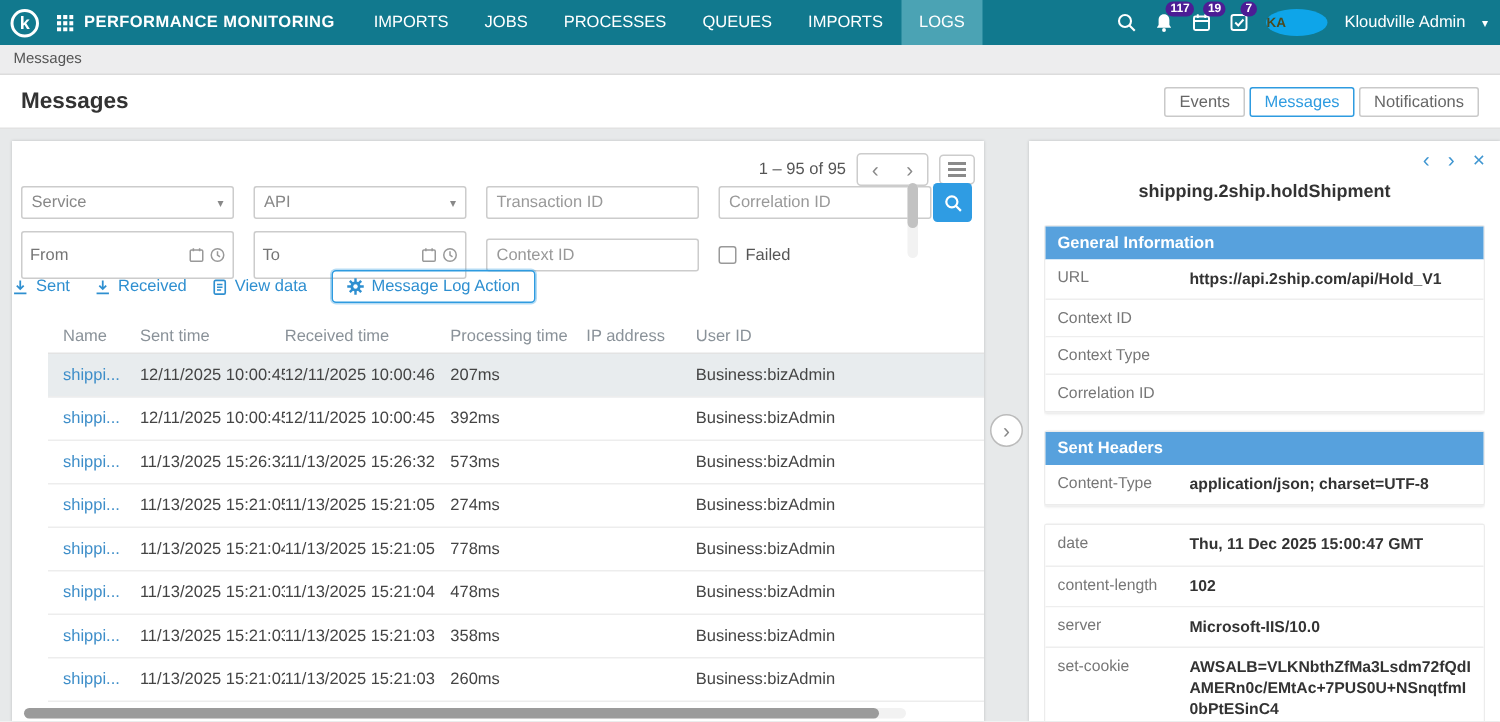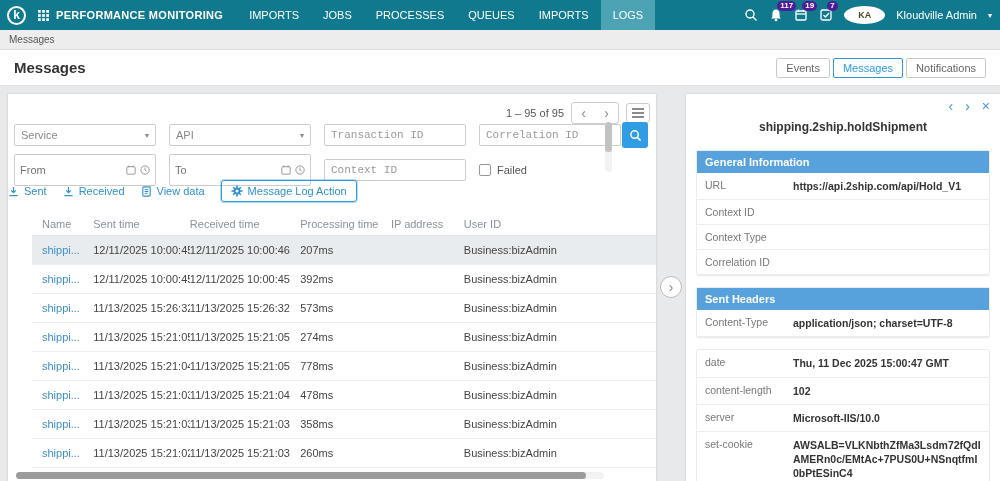--- a/index.html
+++ b/index.html
@@ -10,21 +10,21 @@
   .topnav { position:absolute; top:0; left:0; right:0; height:30px; background:#11798e; display:flex; align-items:center; color:#fff; z-index:5; }
   .logo { width:19px; height:19px; border-radius:50%; border:2px solid #fff; display:flex; align-items:center; justify-content:center; font-weight:bold; font-size:12px; margin-left:7px; flex-shrink:0; }
   .grid-icon { margin-left:12px; display:flex; }
   .brand { font-weight:bold; font-size:11px; letter-spacing:.3px; margin-left:7px; white-space:nowrap; }
   .nav-menu { display:flex; margin-left:14px; height:100%; }
   .nav-item { padding:0 12px; font-size:11px; display:flex; align-items:center; cursor:pointer; white-space:nowrap; }
   .nav-item.active { background:#4ba3b4; }
   .nav-right { margin-left:auto; display:flex; align-items:center; gap:11px; padding-right:8px; }
   .icon-wrap { position:relative; display:flex; cursor:pointer; }
   .badge { position:absolute; top:-7px; left:8px; background:#4c1d95; color:#fff; font-size:8px; font-weight:bold; padding:0 3px; border-radius:6px; line-height:10px; height:10px; white-space:nowrap; }
-  .avatar { width:41px; height:18px; border-radius:50%; background:#ffffff; color:#4a4a20; font-size:9px; font-weight:bold; display:flex; align-items:center; justify-content:center; flex-shrink:0; }
+  .avatar { width:41px; height:18px; border-radius:50%; background:#0ea5e9; color:#4a4a20; font-size:9px; font-weight:bold; display:flex; align-items:center; flex-shrink:0; }
   .user-name { font-size:11px; white-space:nowrap; }
   .nav-caret { font-size:8px; }
 
   
   .breadcrumb-bar { position:absolute; top:30px; left:0; right:0; height:20px; background:#ededee; border-bottom:1px solid #dcdcdc; display:flex; align-items:center; padding-left:9px; font-size:10px; color:#555; }
   .page-header { position:absolute; top:50px; left:0; right:0; height:36px; background:#fff; border-bottom:1px solid #e2e2e2; display:flex; align-items:center; padding:0 14px; }
   .page-title { font-size:15px; font-weight:bold; color:#333; }
   .view-tabs { margin-left:auto; display:flex; gap:3px; }
   .view-tab { border:1px solid #c9c9c9; background:#fff; color:#666; font-size:11px; padding:3px 9px; border-radius:2px; cursor:pointer; font-family:inherit; }
   .view-tab.active { border-color:#2e9be0; color:#2e9be0; }
@@ -41,21 +41,21 @@
   .pager { display:flex; border:1px solid #ccc; border-radius:3px; background:#fff; }
   .pager-btn { width:23px; height:20px; display:flex; align-items:center; justify-content:center; color:#8a8a8a; font-size:14px; cursor:pointer; }
   .menu-btn { width:24px; height:20px; border:1px solid #ccc; border-radius:3px; background:#fff; display:flex; align-items:center; justify-content:center; cursor:pointer; }
   .hamburger { width:12px; height:2px; background:#8a8a8a; box-shadow:0 -4px 0 #8a8a8a, 0 4px 0 #8a8a8a; }
 
   
   .filters { position:absolute; top:30px; left:6px; }
   .filter-row { display:flex; gap:13px; margin-bottom:8px; align-items:center; }
   .select { width:142px; height:22px; border:1px solid #ccc; border-radius:2px; background:#fff; font-size:11px; color:#888; padding:0 6px; display:flex; align-items:center; justify-content:space-between; cursor:pointer; }
   .caret { font-size:8px; color:#888; }
-  .f-input { width:142px; height:22px; border:1px solid #ccc; border-radius:2px; font-size:11px; color:#555; padding:0 6px; font-family:Liberation Mono, monospace; }
+  .f-input { width:142px; height:22px; border:1px solid #ccc; border-radius:2px; font-size:11px; color:#555; padding:0 6px; font-family:Liberation Sans, sans-serif; }
   .f-input::placeholder { color:#999; }
   .date-field { width:142px; height:32px; border:1px solid #ccc; border-radius:2px; background:#fff; display:flex; align-items:center; padding:0 5px; gap:4px; }
   .date-field input { border:none; outline:none; flex:1; min-width:0; font-size:11px; color:#555; font-family:inherit; }
   .checkbox-field { display:flex; align-items:center; gap:6px; font-size:11px; color:#555; }
   .cbx { width:12px; height:12px; border:1px solid #999; border-radius:2px; background:#fff; appearance:none; -webkit-appearance:none; cursor:pointer; }
   .v-scroll { position:absolute; top:28px; right:44px; width:7px; height:50px; background:#f2f2f2; border-radius:4px; }
   .v-thumb { width:7px; height:30px; background:#c2c2c2; border-radius:4px; }
   .search-btn { position:absolute; top:28px; right:8px; width:26px; height:26px; background:#2f9ce3; border:none; border-radius:3px; display:flex; align-items:center; justify-content:center; cursor:pointer; }
 
   

